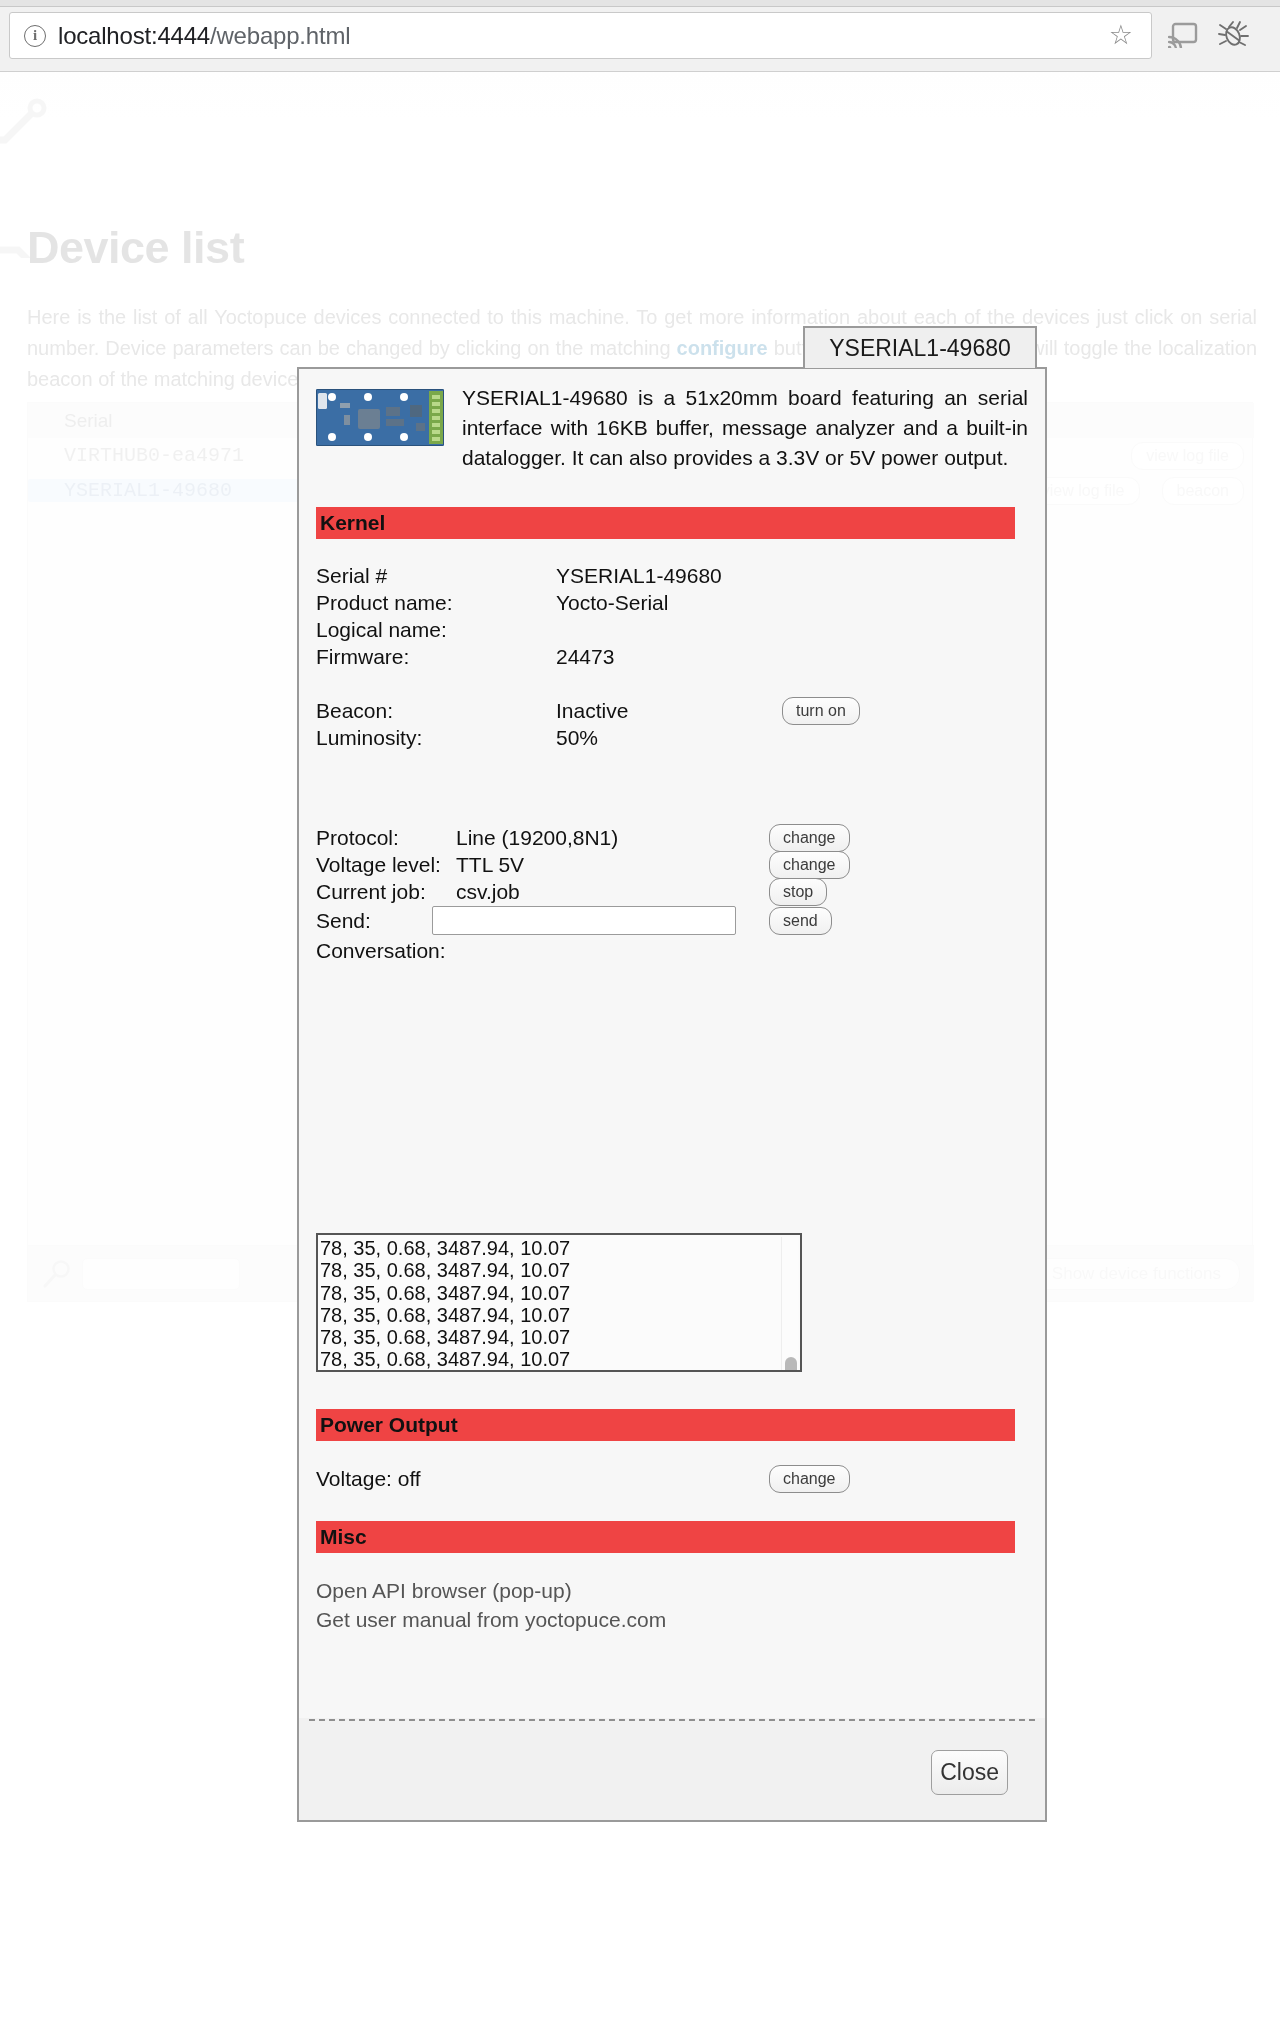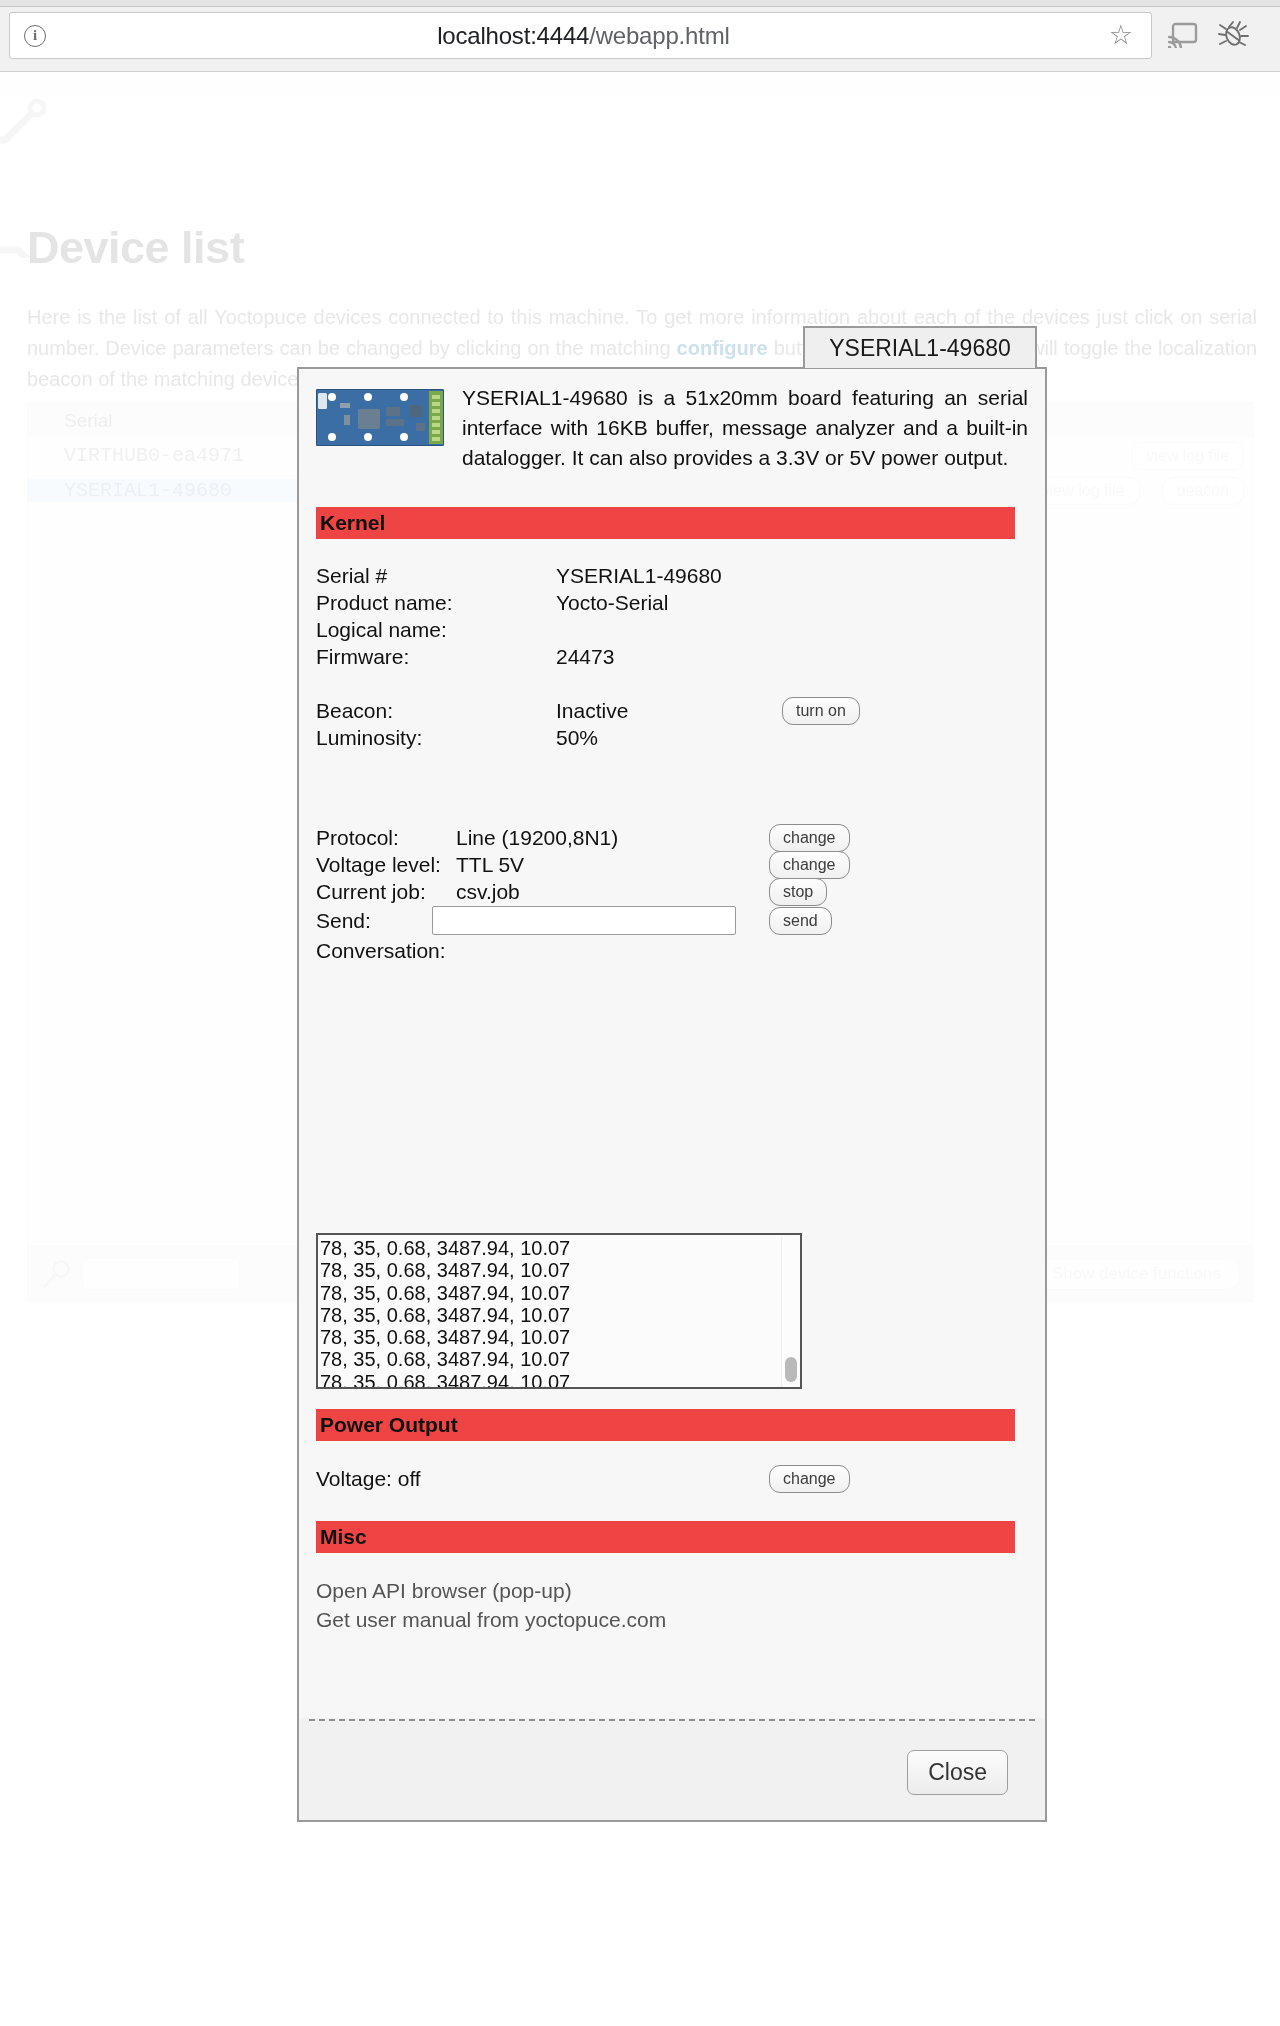--- a/index.html
+++ b/index.html
@@ -32,21 +32,21 @@
   #info-icon {
     width: 22px; height: 22px; margin-left: 14px; margin-right: 12px;
     border: 1.6px solid #6e6e6e; border-radius: 50%;
     display: flex; align-items: center; justify-content: center;
     font-size: 15px; font-weight: bold; color: #6e6e6e;
     font-family: "Liberation Serif", serif; line-height: 1;
     flex: 0 0 auto;
   }
   #url-text {
     font-size: 24px; color: #202124; letter-spacing: -0.2px;
-    white-space: nowrap; flex: 1 1 auto; overflow: hidden; text-align: center;
+    white-space: nowrap; flex: 1 1 auto; overflow: hidden;
   }
   #url-text .scheme-host { color: #202124; }
   #url-text .path { color: #5f6368; }
   #star-icon {
     margin-right: 18px; flex: 0 0 auto; line-height: 1;
     font-size: 27px; color: #8b8b8b;
   }
   #cast-icon {
     position: absolute; left: 1168px; top: 22px; width: 30px; height: 26px;
   }
@@ -158,21 +158,21 @@
   #modal-footer {
     position: absolute; left: 0; bottom: 0; width: 746px; height: 101px;
     background: #f1f1f1;
   }
   #footer-sep {
     position: absolute; left: 10px; top: 0; width: 726px; height: 0;
     border-top: 2px dashed #8e8e8e;
   }
   #close-button {
     position: absolute; right: 37px; top: 31px;
-    padding: 8px 20px;
+    padding: 8px 8px;
     font-size: 23px; color: #333;
     background: linear-gradient(#fcfcfc, #ececec);
     border: 1px solid #9e9e9e; border-radius: 7px;
   }
 
   
   #summary { position: absolute; left: 17px; top: 14px; width: 712px; }
   #dev-photo {
     float: left; width: 128px; height: 57px; margin: 6px 18px 4px 0;
     border-radius: 2px; overflow: hidden; background: #2d5a8e;
@@ -210,21 +210,21 @@
   }
 
   #send-input {
     position: absolute; left: 116px; top: -3px;
     width: 304px; height: 29px;
     background: #ffffff; border: 1px solid #9b9b9b; border-radius: 2px;
   }
 
   #conversation {
     position: absolute; left: 17px; top: 864px;
-    width: 486px; height: 156px;
+    width: 486px; height: 139px;
     background: #fbfbfb;
     border: 2px solid #555; border-right: 2px solid #555;
     overflow: hidden;
     font-size: 20px; line-height: 22.3px; color: #111;
     padding: 2px 4px 8px 2px;
   }
   #conversation .line { white-space: nowrap; }
   #conv-scroll-track {
     position: absolute; right: 2px; top: 2px; width: 17px; height: 150px;
     background: #fcfcfc; border-left: 1px solid #eeeeee;

